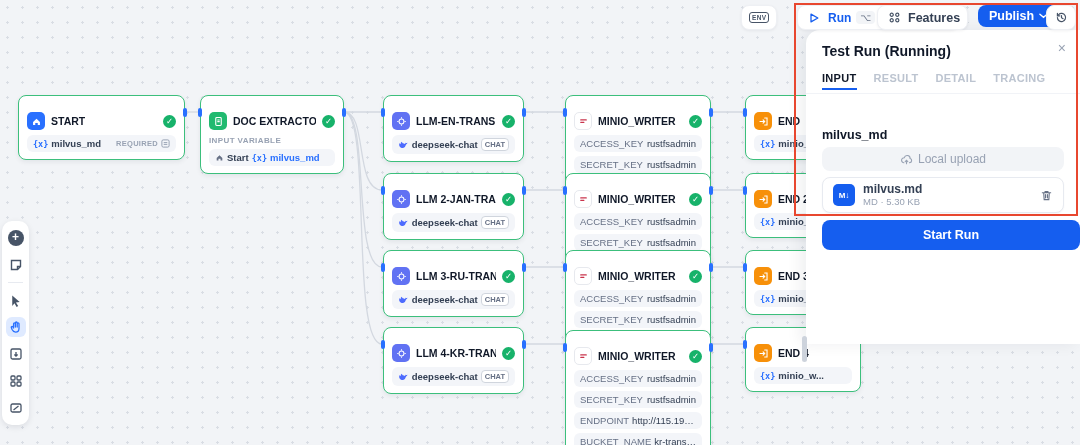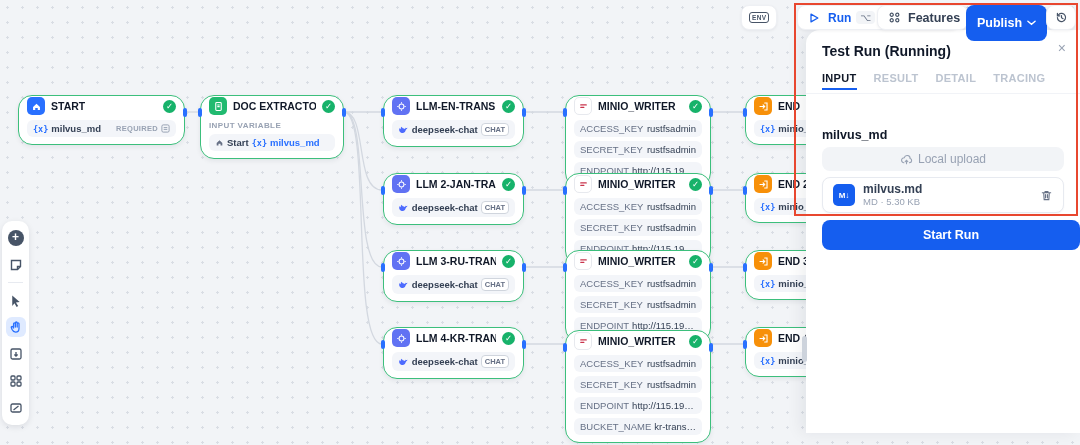--- a/index.html
+++ b/index.html
@@ -12,22 +12,22 @@
     background-size:15px 15px; overflow:hidden; }
 
   
   svg.edges{ position:absolute; left:0; top:0; z-index:1; pointer-events:none; }
   svg.edges path{ stroke:#d3d8e0; stroke-width:1.3; fill:none; }
 
   
   .autosave{ position:absolute; left:10px; top:7px; font-size:12px; color:#667085; z-index:3; }
 
   
-  .node{ position:absolute; background:#fff; border:1.5px solid #3cbf7c; border-radius:14px;
-    padding:0 8px 7px; box-shadow:0 2px 5px rgba(16,24,40,.07); z-index:2; }
+  .node{ position:absolute; background:#fff; border:1.5px solid #3cbf7c; border-radius:8px;
+    padding:15px 8px 7px; box-shadow:0 2px 5px rgba(16,24,40,.07); z-index:2; }
   .nh{ display:flex; align-items:center; gap:6px; height:20px; }
   .nicon{ width:18px; height:18px; border-radius:5px; display:flex; align-items:center;
     justify-content:center; flex:0 0 auto; }
   .nt{ font-size:10.5px; font-weight:700; color:#101828; white-space:nowrap; overflow:hidden; }
   .ncheck{ margin-left:auto; width:13px; height:13px; border-radius:50%; background:#17b26a;
     color:#fff; font-size:8.5px; line-height:13px; text-align:center; flex:0 0 auto; }
   .nrow{ margin-top:4px; background:#f3f5f9; border-radius:6px; padding:3px 6px; font-size:9.5px;
     color:#667085; display:flex; align-items:center; gap:3px; white-space:nowrap; overflow:hidden; }
   .nrow .v{ margin-left:auto; color:#344054; overflow:hidden; text-overflow:ellipsis; }
   .nsec{ margin-top:5px; font-size:8px; font-weight:700; letter-spacing:.4px; color:#98a2b3; }
@@ -57,26 +57,26 @@
     padding:0 7px; gap:5px; z-index:20; color:#344054; }
   .env-badge{ font-size:6.5px; font-weight:700; color:#475467; border:1.2px solid #475467;
     border-radius:3px; padding:1px 2px; letter-spacing:.3px; }
   .run-label{ color:#155eef; font-size:12px; font-weight:600; }
   kbd{ background:#f2f4f7; border-radius:4px; font-size:9.5px; color:#667085; padding:1px 4px;
     font-family:"Liberation Sans",sans-serif; }
   .vdiv{ width:1px; height:13px; background:#e4e7ec; margin:0 2px; }
   .tb-ic{ display:flex; align-items:center; justify-content:center; width:18px; height:18px;
     color:#475467; cursor:pointer; }
   .features-label{ font-size:12.5px; font-weight:600; color:#344054; }
-  .publish{ position:absolute; top:5px; height:36px; background:#155eef; border-radius:8px;
+  .publish{ position:absolute; top:5px; height:22px; background:#155eef; border-radius:8px;
     color:#fff; font-size:12.5px; font-weight:600; display:flex; align-items:center; gap:5px;
-    padding:0 11px; z-index:20; cursor:pointer; }
-
-  
-  .panel{ position:absolute; left:806px; top:30px; width:274px; height:403px; background:#fff;
+    padding:0 11px; z-index:20; cursor:pointer;margin-left:12px; }
+
+  
+  .panel{ position:absolute; left:806px; top:30px; width:274px; height:314px; background:#fff;
     border-radius:14px 0 0 0; box-shadow:-5px 0 16px rgba(16,24,40,.07); z-index:10; }
   .p-title{ position:absolute; left:16px; top:13px; font-size:14px; font-weight:700; color:#101828; }
   .p-close{ position:absolute; right:14px; top:10px; font-size:14px; color:#98a2b3; cursor:pointer; }
   .p-tabs{ position:absolute; left:16px; top:42px; display:flex; gap:17px; }
   .p-tab{ font-size:11px; font-weight:700; letter-spacing:.3px; color:#bcc4d0; cursor:pointer;
     padding-bottom:4px;text-align:right; }
   .p-tab.active{ color:#101828; border-bottom:2px solid #155eef; }
   .p-divider{ position:absolute; left:0; right:0; top:63px; height:1px; background:#f1f3f7; }
   .p-field{ position:absolute; left:16px; top:98px; font-size:12.5px; font-weight:700; color:#101828; }
   .p-upload{ position:absolute; left:16px; right:16px; top:117px; height:24px; background:#f2f4f7;

